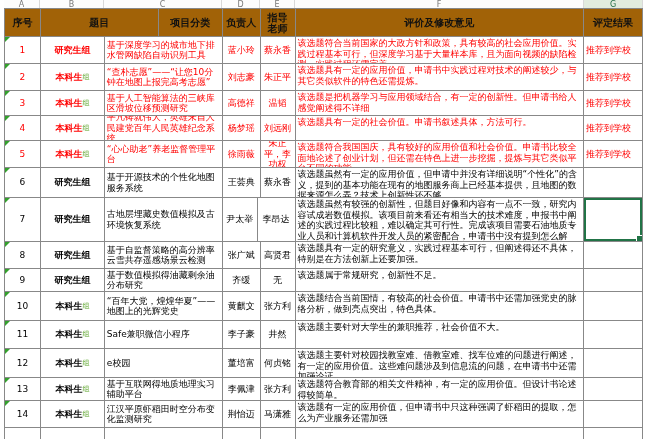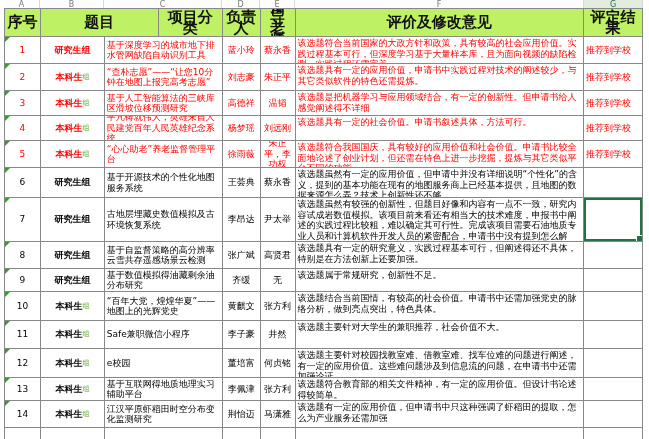--- a/index.html
+++ b/index.html
@@ -12,21 +12,21 @@
   .colstrip .cl { font-size:8px; line-height:9px; text-align:center;
     border-right:1px solid #d9d9d9; background:#fdfdfd; }
   .colstrip .cl.sel { background:#e2ecdf; color:#1e6b43; }
 
   .sheet { margin-left:4px; border-top:1px solid #888; border-left:1px solid #888; width:639px; }
   .row { display:flex; }
   .cell { border-right:1px solid #888; border-bottom:1px solid #888;
     font-size:9px; line-height:10.5px; padding:1px 2px; overflow:hidden;
     display:flex; align-items:center; justify-content:center; text-align:center;
     position:relative; color:#000; background:#fff; }
-  .hdr .cell { background:#bef264; font-weight:bold; font-size:15px; line-height:11px; color:#111; }
+  .hdr .cell { background:#a16207; font-weight:bold; font-size:10px; line-height:11px; color:#111; }
   .c-index   { width:36px; }
   .c-cat     { width:64px; font-weight:bold; }
   .c-title   { width:118px; justify-content:flex-start; text-align:left; font-weight:normal; }
   .c-leader  { width:38px; }
   .c-advisor { width:35px; }
   .c-comment { width:289px; justify-content:flex-start; text-align:left; align-items:flex-start; }
   .c-result  { width:59px; justify-content:flex-start; text-align:right; }
   .hdr .cell { justify-content:center; text-align:center; align-items:center; font-weight:bold; }
   .red { color:#f00; }
   .suffix-green { color:#54a021; font-size:7px; font-weight:normal; }
@@ -137,22 +137,22 @@
           <div class="cell c-comment">该选题虽然有一定的应用价值，但申请中并没有详细说明“个性化”的含义，提到的基本功能在现有的地图服务商上已经基本提供，且地图的数据来源怎么弄？技术上创新性还不够。</div>
           <div class="cell c-result"></div>
         </div>
         <div class="row" style="height: 44px;">
           <div class="cell c-index tri">7</div>
           <div class="cell c-cat">
             <span>研究生</span>
             <span>组</span>
           </div>
           <div class="cell c-title">古地层埋藏史数值模拟及古环境恢复系统</div>
+          <div class="cell c-advisor">尹太举</div>
           <div class="cell c-leader">李昂达</div>
-          <div class="cell c-advisor">尹太举</div>
           <div class="cell c-comment">该选题虽然有较强的创新性，但题目好像和内容有一点不一致，研究内容试成岩数值模拟。该项目前来看还有相当大的技术难度，申报书中阐述的实践过程比较粗，难以确定其可行性。完成该项目需要石油地质专业人员和计算机软件开发人员的紧密配合，申请书中没有提到怎么解决。</div>
           <div class="cell c-result selected"></div>
         </div>
         <div class="row" style="height: 27px;">
           <div class="cell c-index tri">8</div>
           <div class="cell c-cat">
             <span>研究生</span>
             <span>组</span>
           </div>
           <div class="cell c-title">基于自监督策略的高分辨率云雪共存遥感场景云检测</div>

